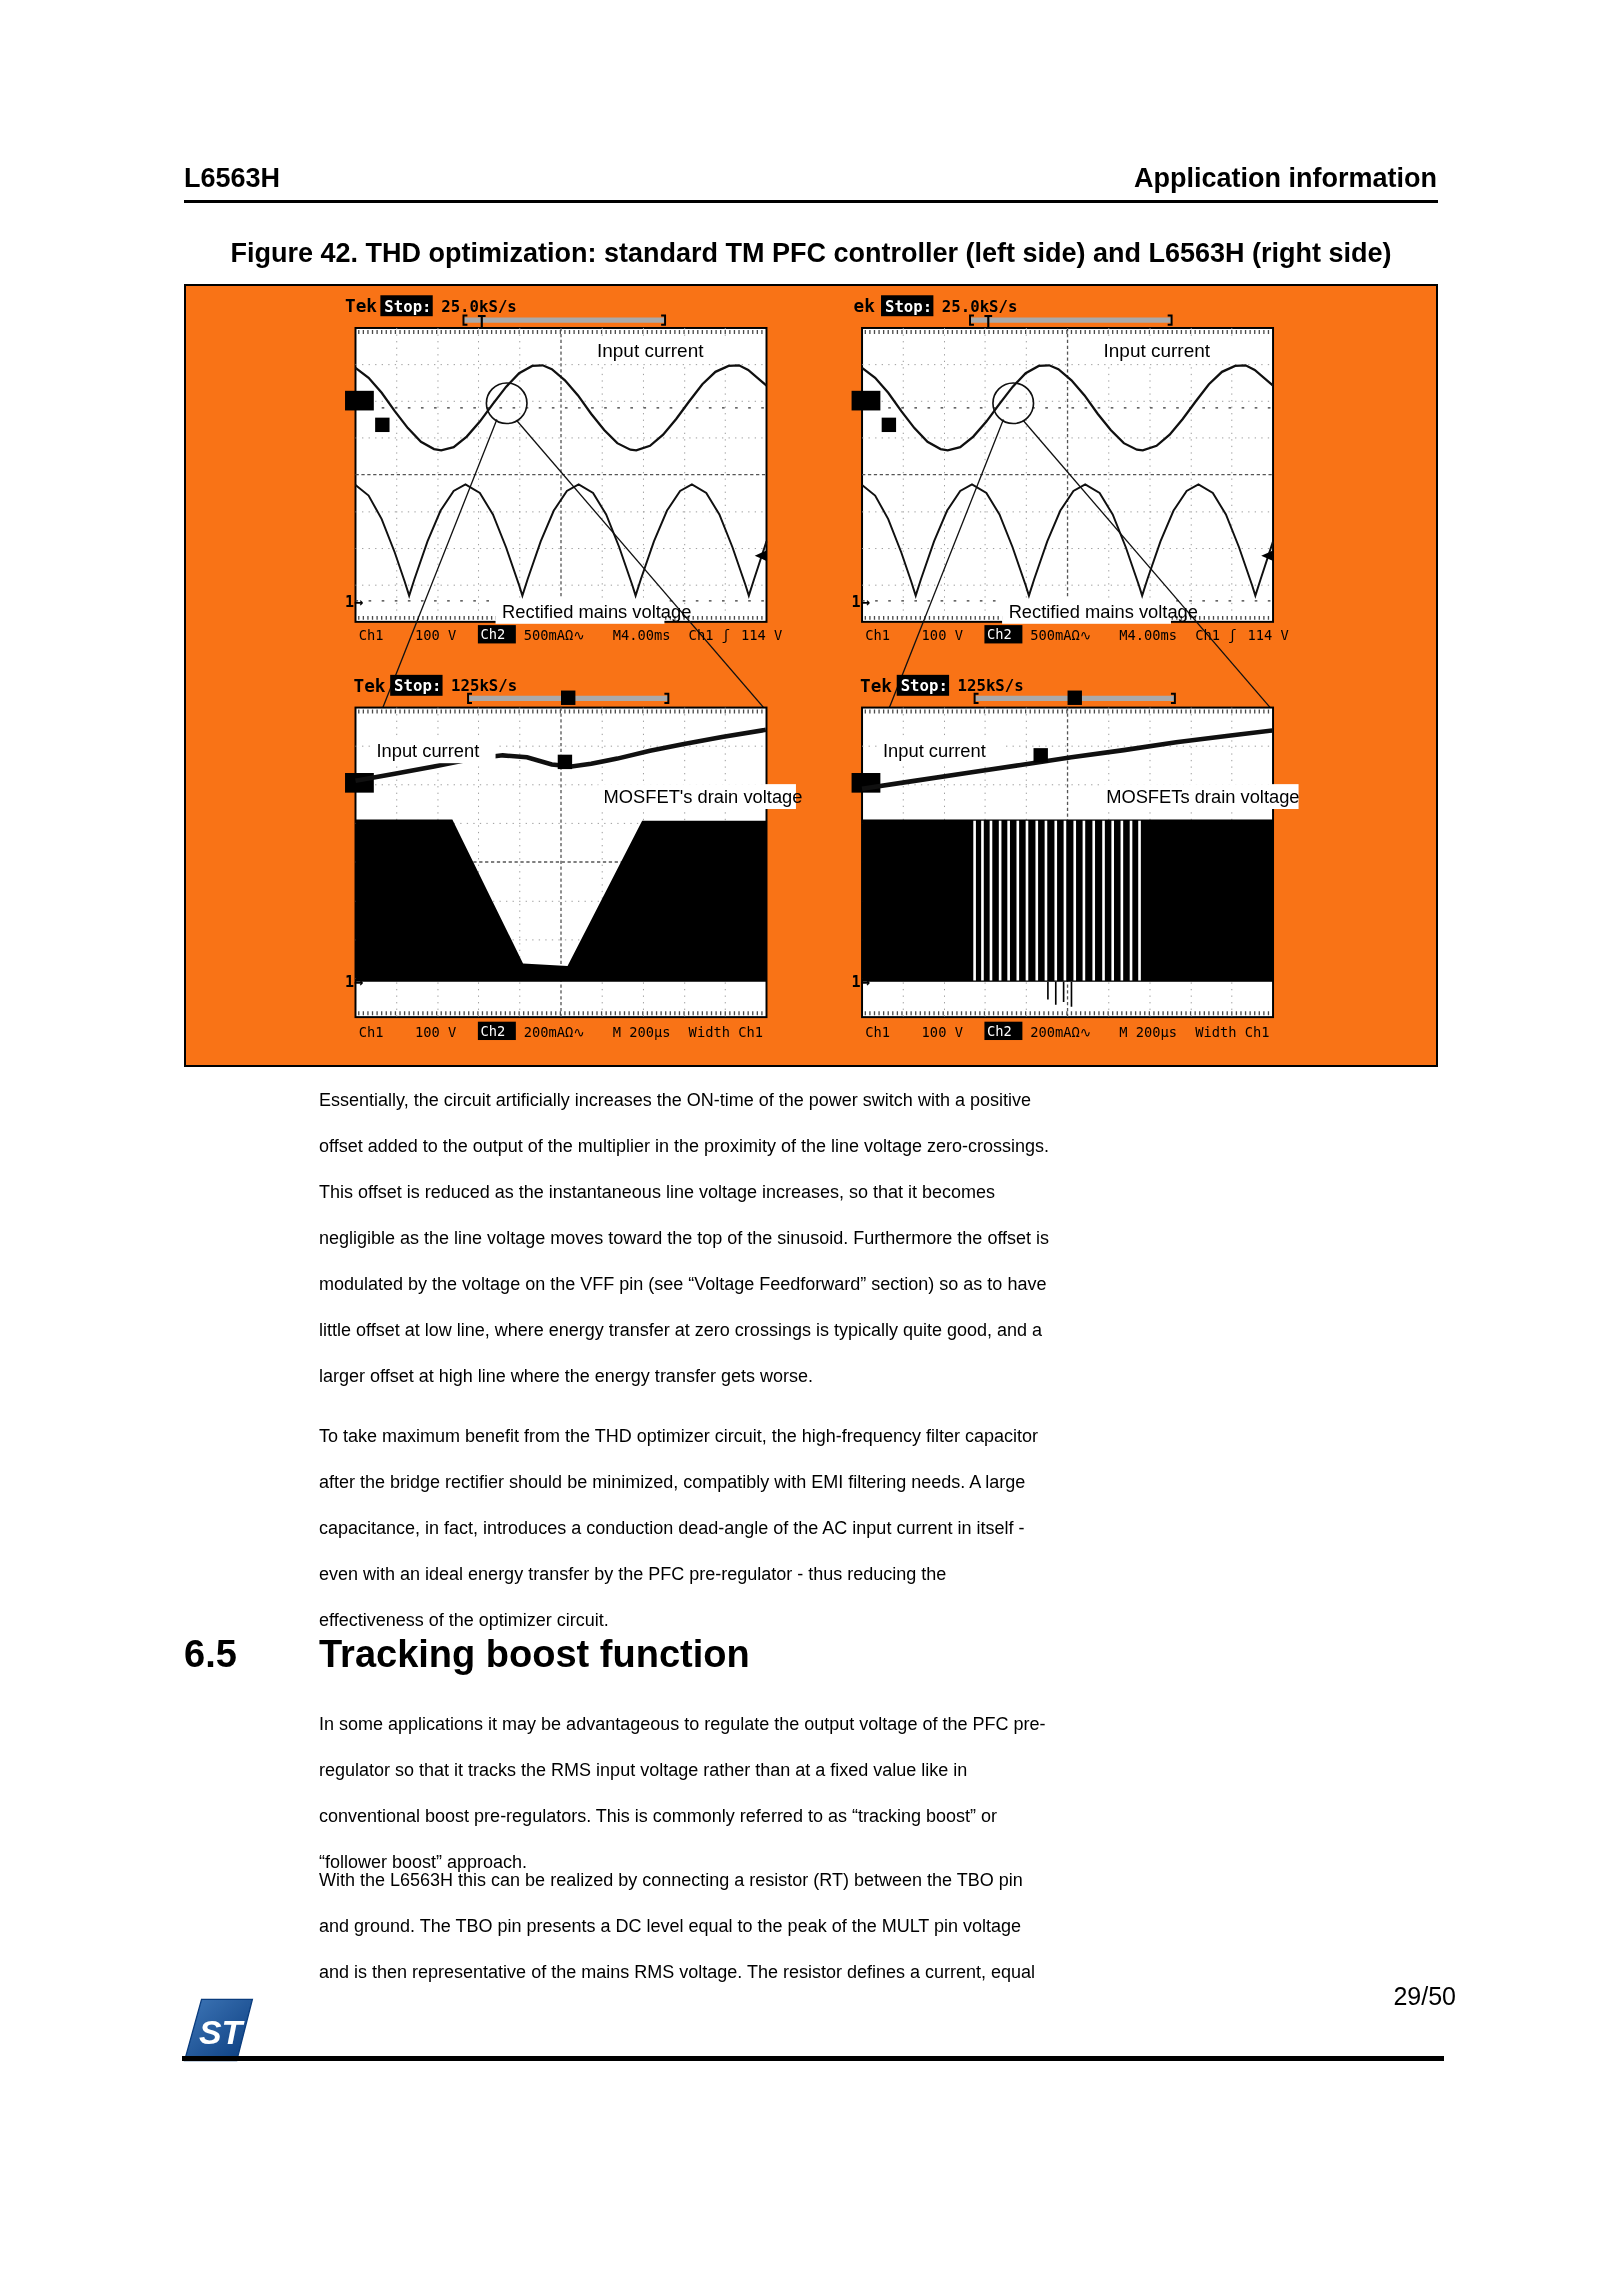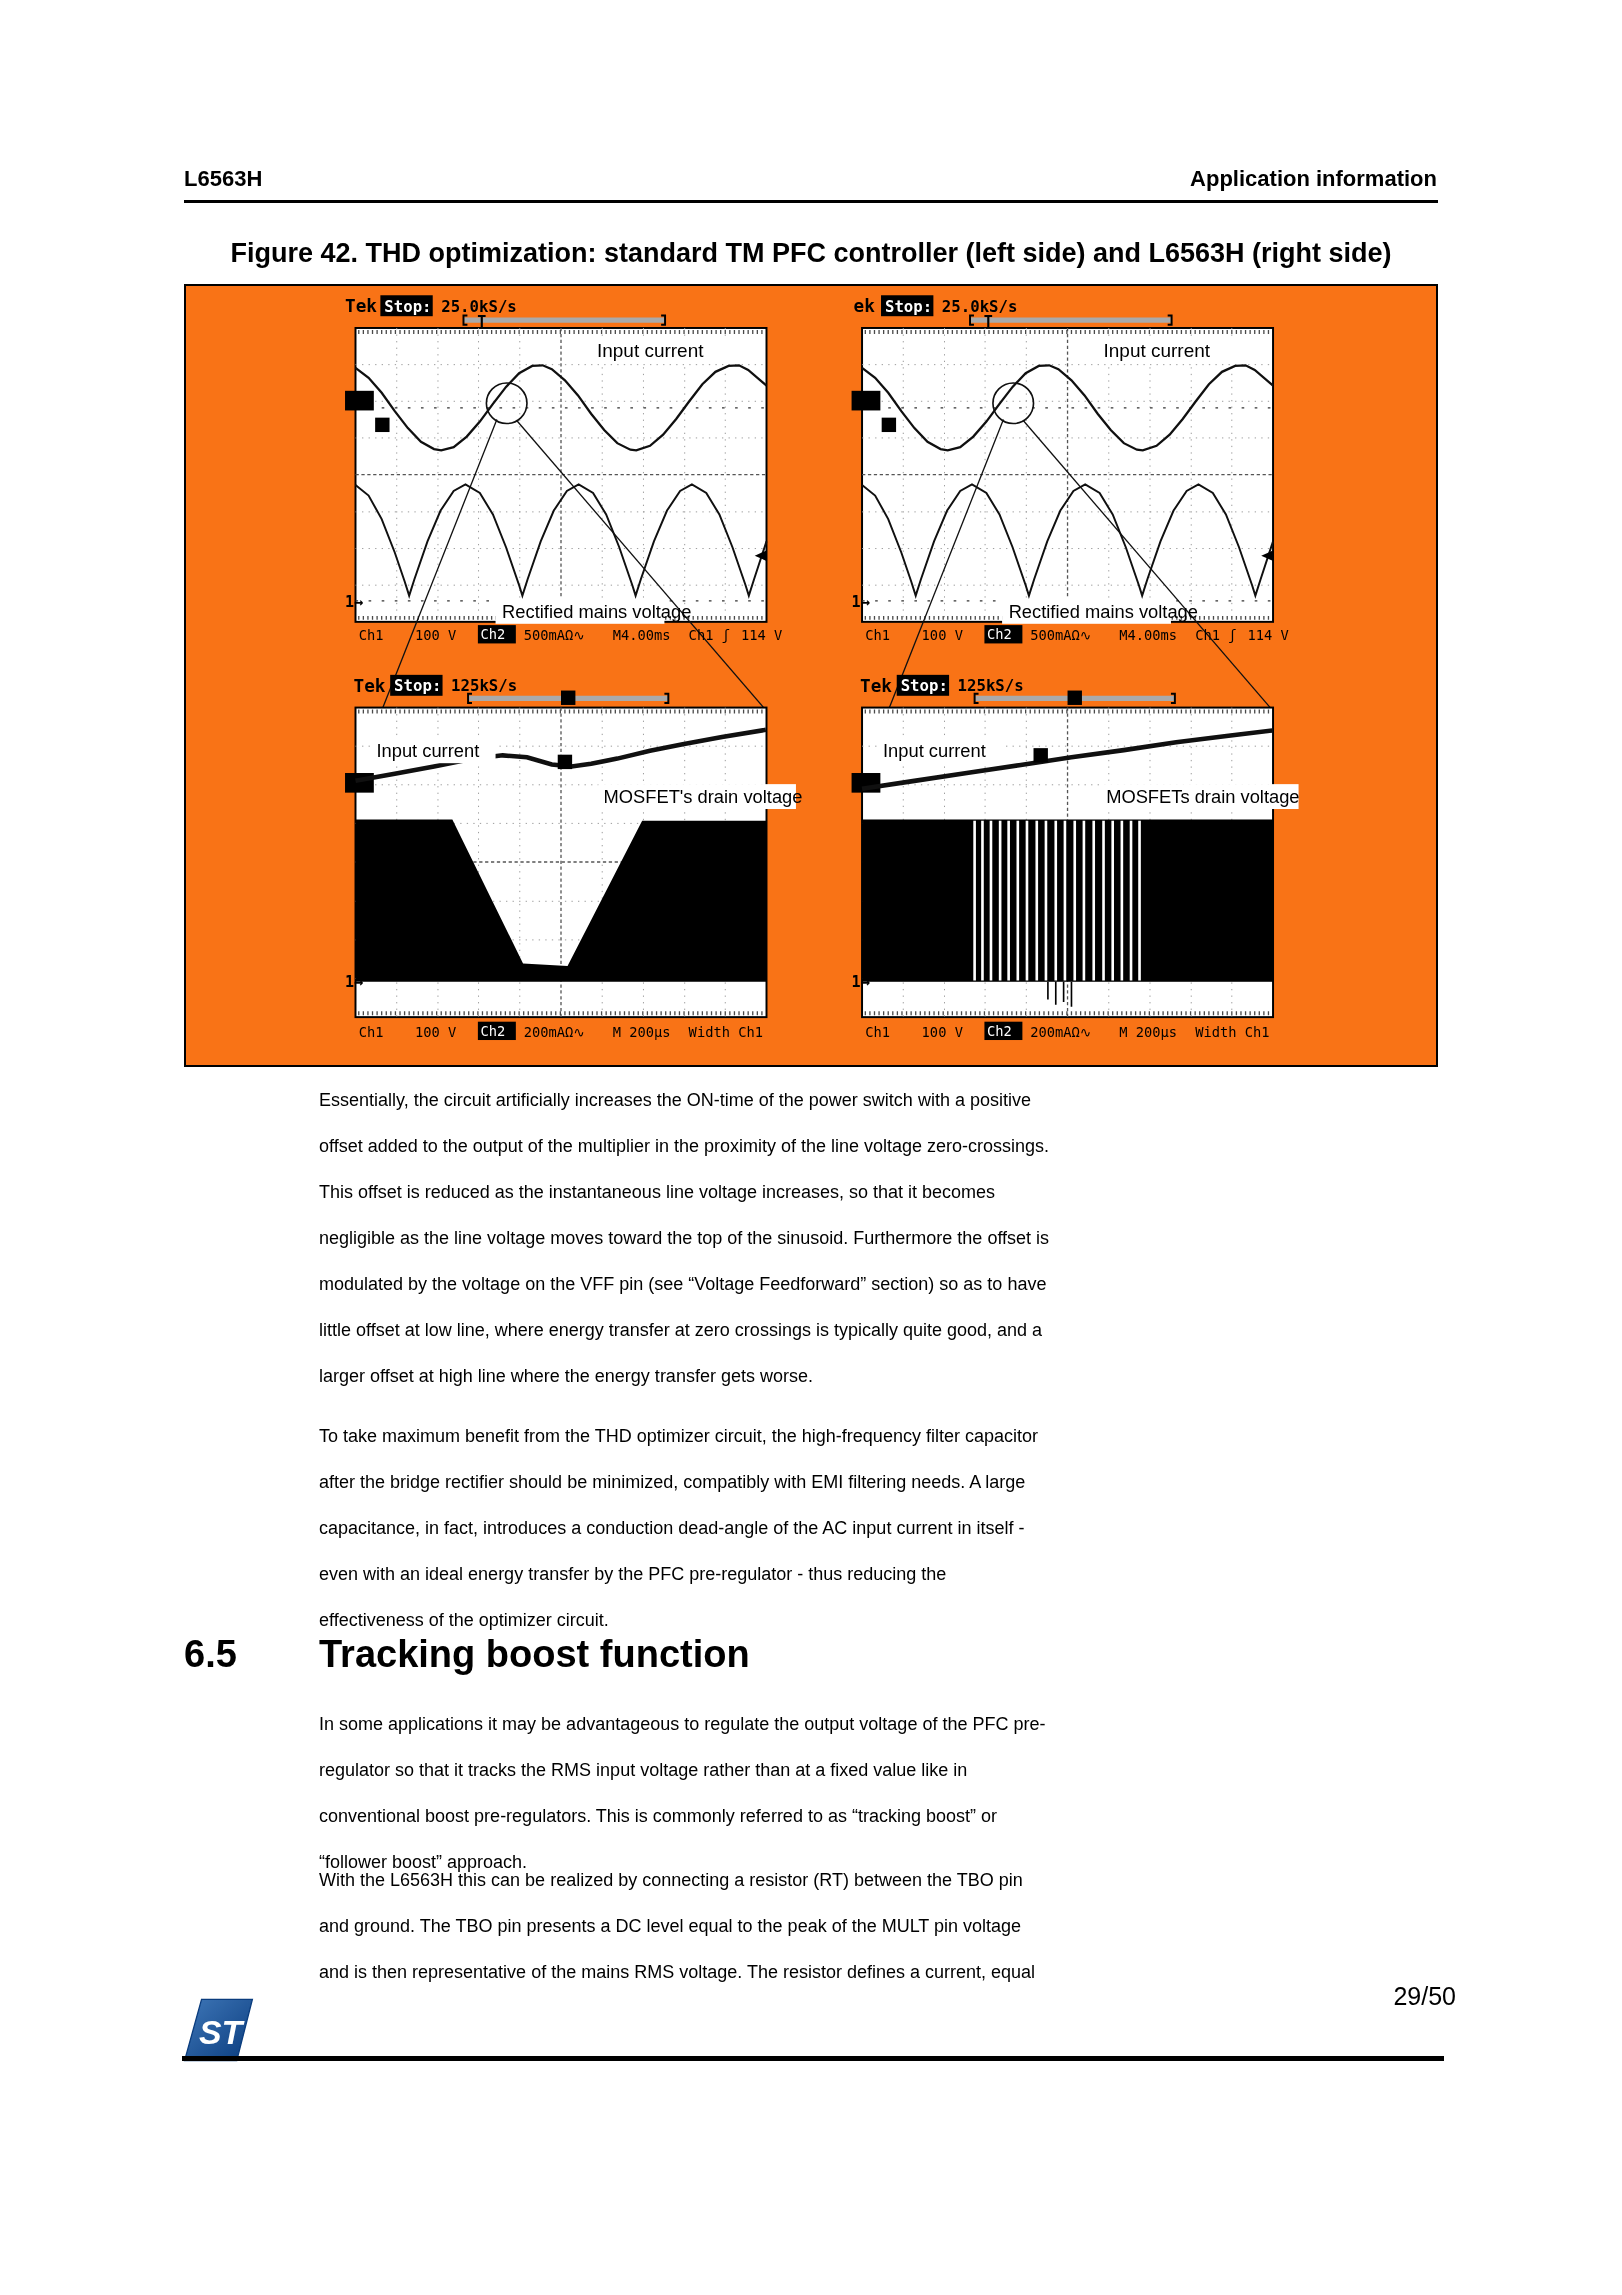--- a/index.html
+++ b/index.html
@@ -1,19 +1,19 @@
 <!DOCTYPE html>
 <html style="font-size:10.5px"><head>
 <meta charset="utf-8">
 <style>
   html,body{margin:0;padding:0;background:#e8e8e8;}
   .page{position:relative;width:1622px;height:2295px;background:#ffffff;
         font-family:"Liberation Sans",sans-serif;color:#000;overflow:hidden;}
   .abs{position:absolute;}
-  .hdr{top:162px;font-size:22px;font-weight:bold;line-height:33px;}
+  .hdr{top:162px;font-size:27px;font-weight:bold;line-height:33px;}
   .hdr-left{left:184px;}
   .hdr-right{right:185px;text-align:center;}
   .rule{background:#000;}
   .hdr-rule{left:184px;top:200px;width:1254px;height:3.3px;}
   .fig-caption{left:184px;top:238px;width:1254px;text-align:center;
                font-size:27px;font-weight:bold;}
   .fig-box{left:184px;top:284px;width:1254px;height:783px;
            border:2px solid #000;box-sizing:border-box;background:#f97316;}
   .fig-box svg{position:absolute;left:0;top:0;}
   .body-p{left:319px;width:1120px;font-size:18px;line-height:46px;

